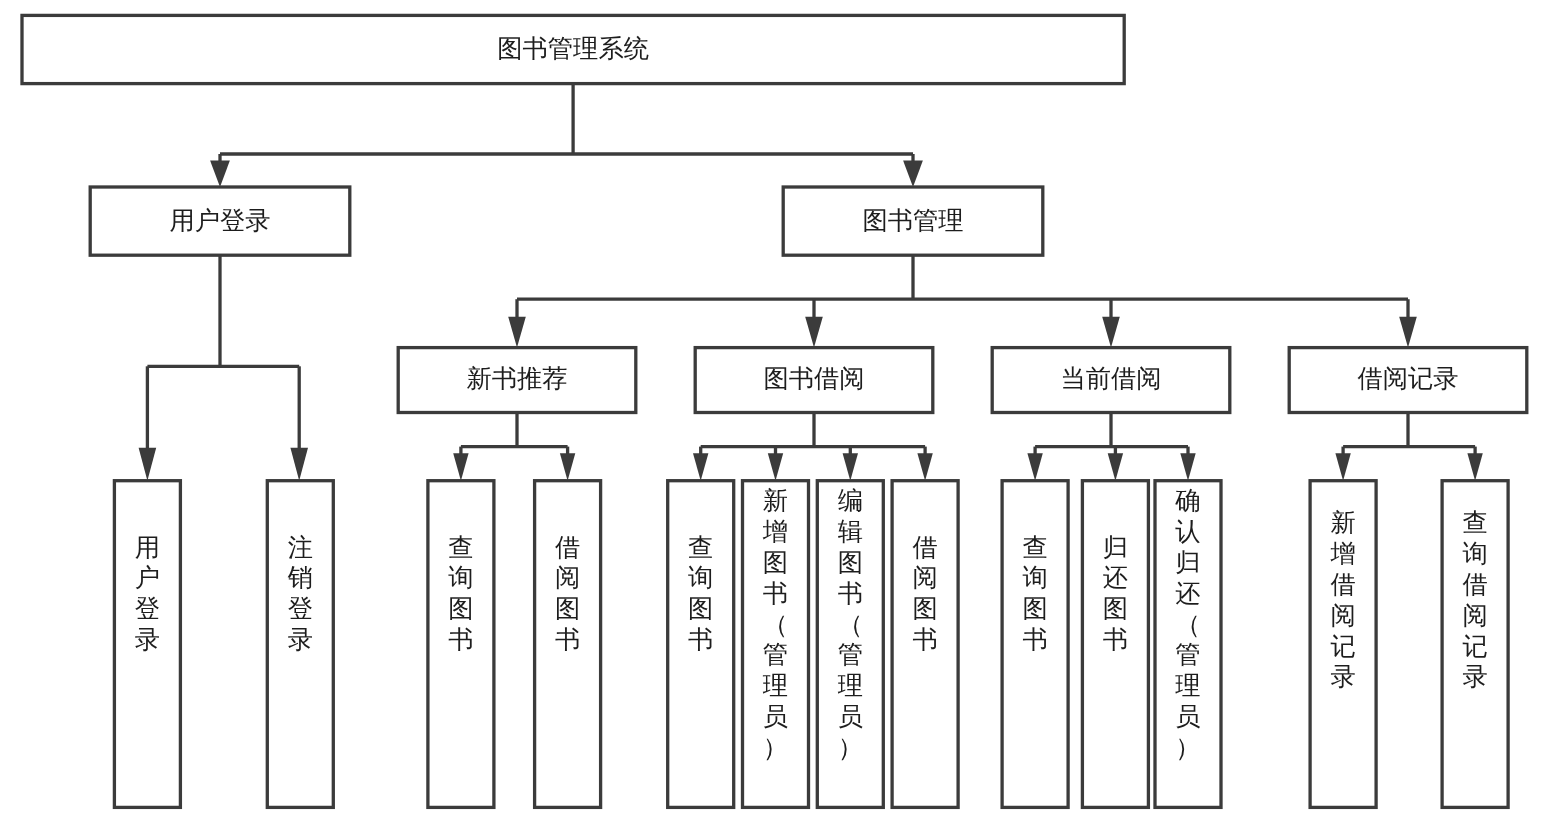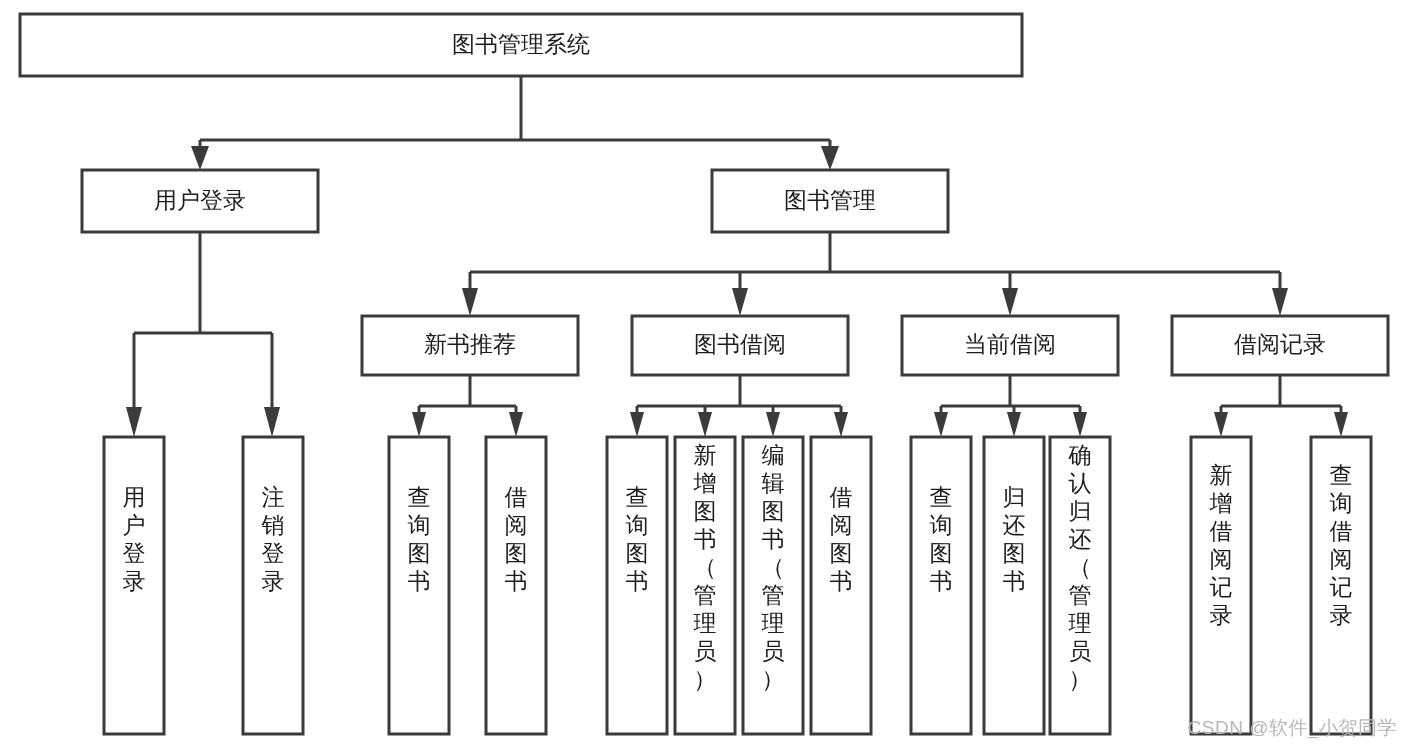--- a/index.html
+++ b/index.html
@@ -215,14 +215,13 @@
       <rect class="node-box" x="1191" y="437" width="60" height="297"></rect>
       <text class="node-label-vertical" x="1221" y="483"><tspan x="1221" dy="0">新</tspan><tspan x="1221" dy="28">增</tspan><tspan x="1221" dy="28">借</tspan><tspan x="1221" dy="28">阅</tspan><tspan x="1221" dy="28">记</tspan><tspan x="1221" dy="28">录</tspan></text>
     </g>
     <g>
       <rect class="node-box" x="1311" y="437" width="60" height="297"></rect>
       <text class="node-label-vertical" x="1341" y="483"><tspan x="1341" dy="0">查</tspan><tspan x="1341" dy="28">询</tspan><tspan x="1341" dy="28">借</tspan><tspan x="1341" dy="28">阅</tspan><tspan x="1341" dy="28">记</tspan><tspan x="1341" dy="28">录</tspan></text>
     </g>
 
   </svg>
 
-  <div class="watermark">CSDN @软件_小贺同学</div>
 </div>
 
 </body></html>

